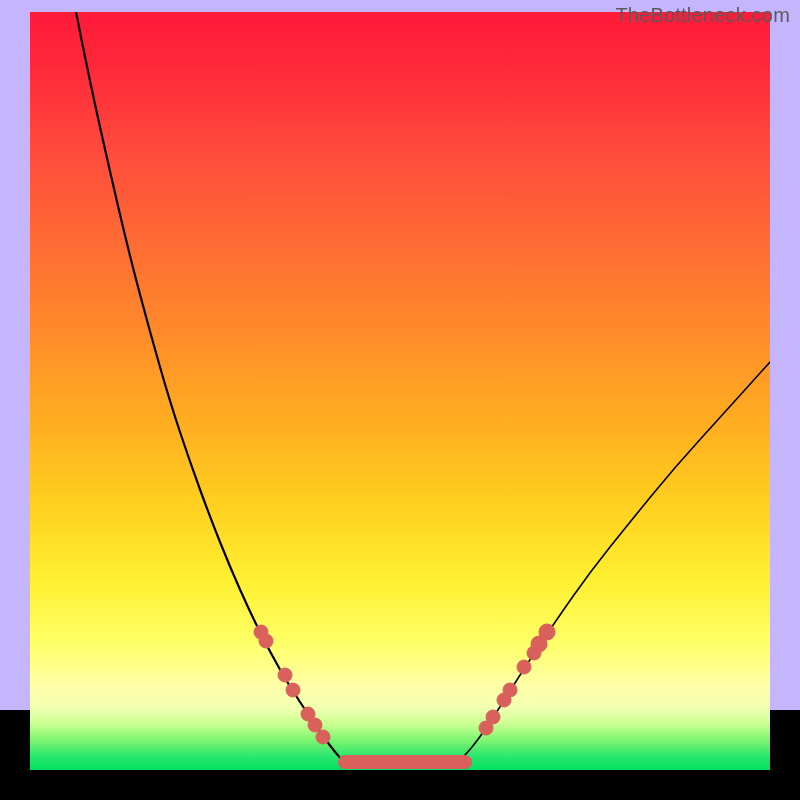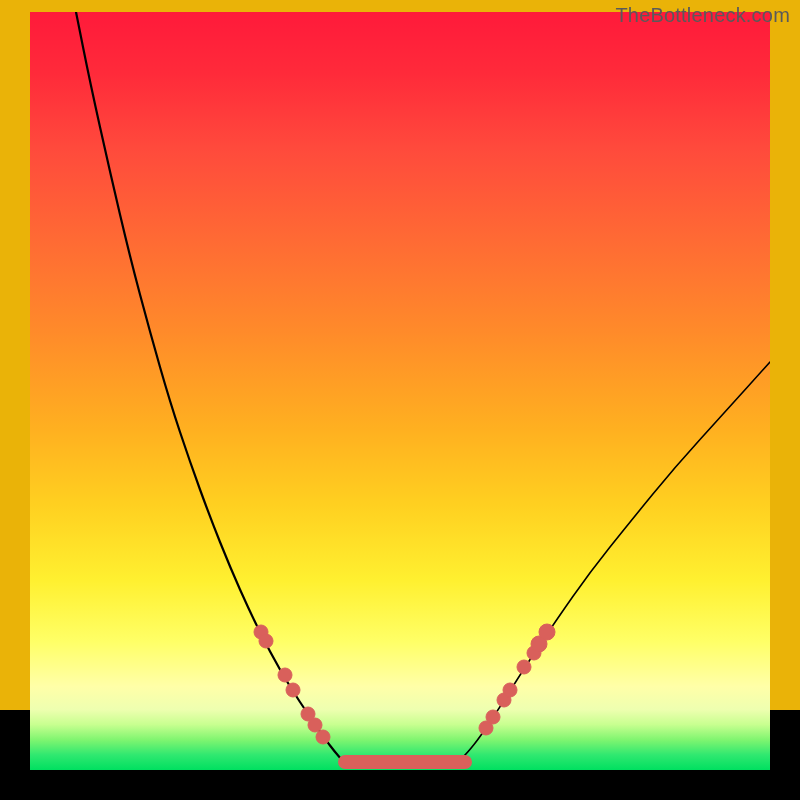--- a/index.html
+++ b/index.html
@@ -9,21 +9,21 @@
     height: 800px;
     background: #000;
     overflow: hidden;
   }
   .frame {
     position: absolute;
     left: 0;
     top: 0;
     width: 800px;
     height: 710px;
-    background: #eab308;
+    background: #c4b5fd;
   }
   .plot {
     position: absolute;
     
     left: 30px;
     top: 12px;
     width: 740px;
     height: 758px;
     
     background: linear-gradient(

